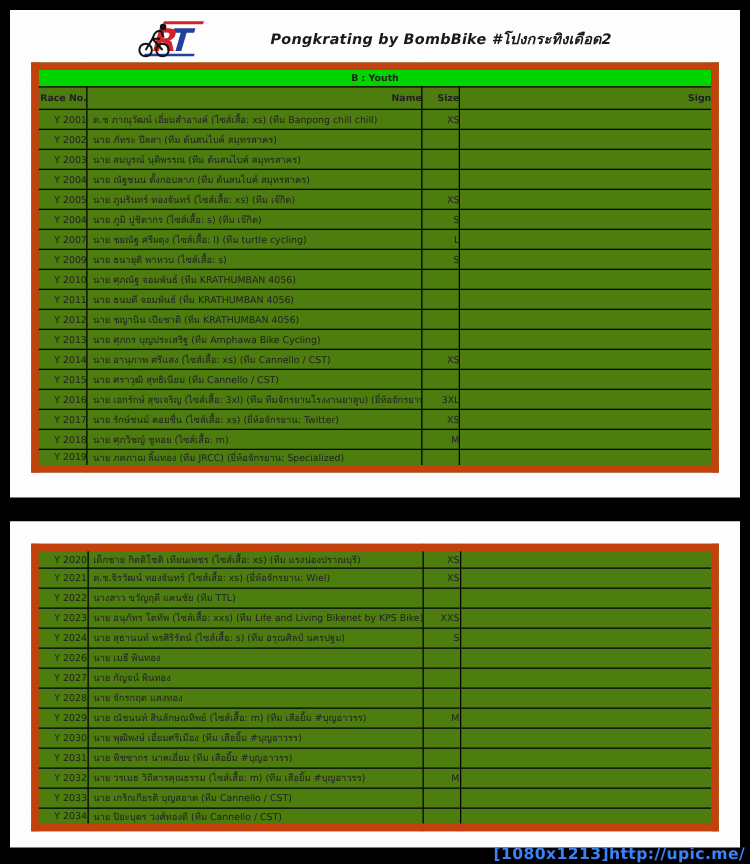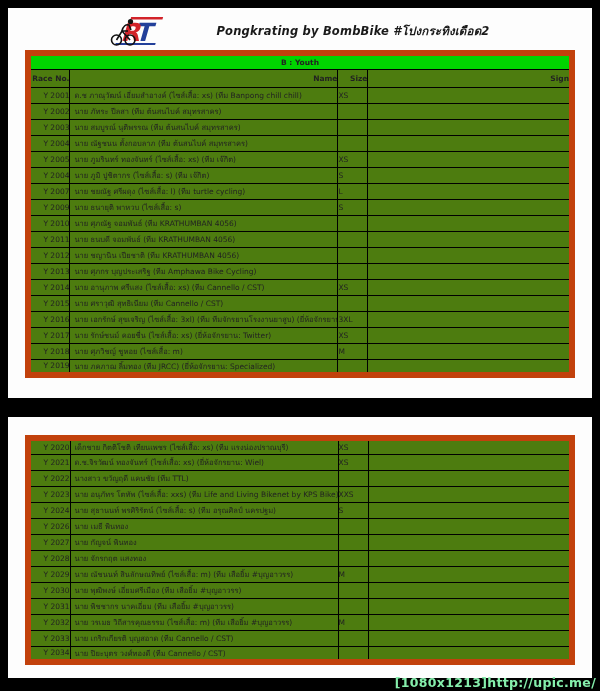--- a/index.html
+++ b/index.html
@@ -51,41 +51,41 @@
     overflow:hidden;
     white-space:nowrap;
   }
   col.c-race { width:42px; }
   col.c-name { width:268px; }
   col.c-size { width:30px; }
   col.c-sign { width:204px; }
   tr.data-row { height:16px; }
   td.col-race { text-align:right; }
   td.col-name { padding-left:4px; }
-  td.col-size { text-align:left; }
+  td.col-size { text-align:right; }
   td.col-sign { }
   tr.cat-row { height:16px; }
   td.cat-cell {
     text-align:center;
     font-weight:bold;
     font-size:10px;
     color:#000;
   }
   tr.head-row { height:18px; }
   td.head-cell {
     text-align:right;
     font-weight:bold;
     font-size:9px;
     color:#111;
   }
   .watermark {
     position:absolute;
     right:4px;
     bottom:1px;
-    color:#86efac;
+    color:#3b82f6;
     font-size:12.5px;
     font-weight:bold;
     letter-spacing:0.3px;
     font-family:"DejaVu Sans", sans-serif;
   }
 </style>
 </head>
 <body>
 
 <div class="page page1">

